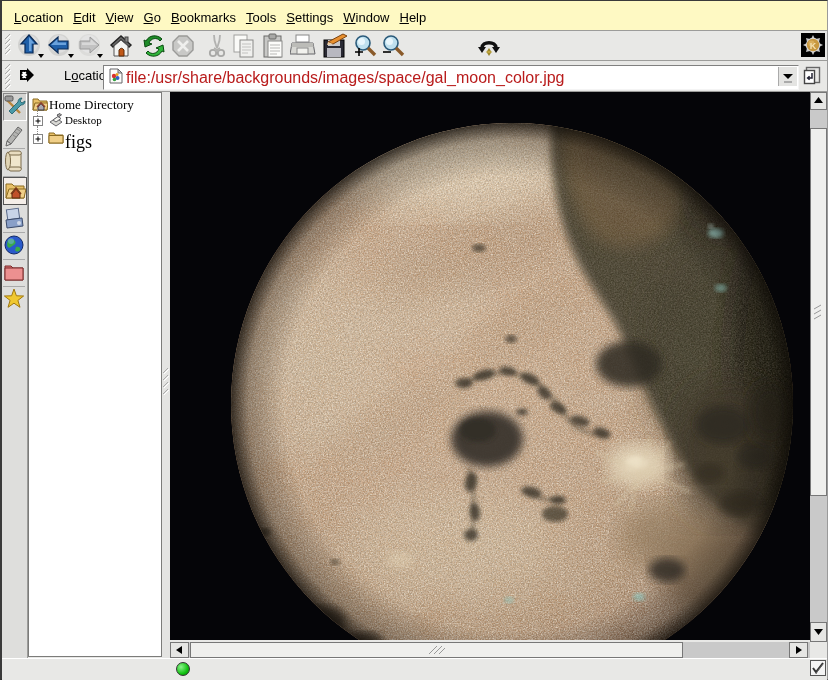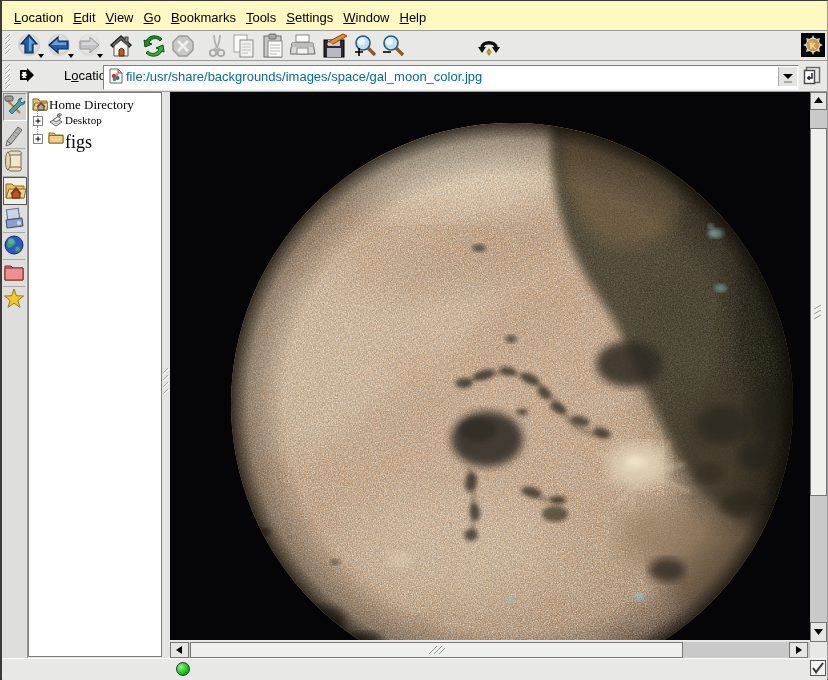--- a/index.html
+++ b/index.html
@@ -175,21 +175,21 @@
     <div class="abs" style="left:4px;top:2px;width:16px;height:16px;" id="fileicon">
       <svg width="16" height="16" viewBox="0 0 16 16">
         <path d="M2 1 L10 1 L14 5 L14 15 L2 15 Z" fill="#fcfcfa" stroke="#66666a"></path>
         <path d="M10 1 L10 5 L14 5 Z" fill="#d0d0ce" stroke="#66666a"></path>
         <circle cx="6" cy="8" r="2.2" fill="#d83030"></circle>
         <circle cx="9.5" cy="10" r="2" fill="#3060c8"></circle>
         <circle cx="6.5" cy="11.5" r="1.8" fill="#30a040"></circle>
         <circle cx="9" cy="6.5" r="1.5" fill="#e8a020"></circle>
       </svg>
     </div>
-    <div class="abs" style="left:22px;top:3px;font-size:13px;color:#0369a1;white-space:nowrap;">file:/usr/share/backgrounds/images/space/gal_moon_color.jpg</div>
+    <div class="abs" style="left:22px;top:3px;font-size:16px;color:#b91c1c;white-space:nowrap;">file:/usr/share/backgrounds/images/space/gal_moon_color.jpg</div>
     <div class="abs" style="right:1px;top:1px;width:18px;height:19px;background:#e4e4e2;border-left:1px solid #aaa;">
       <svg width="18" height="19" viewBox="0 0 18 19">
           <path d="M4 7 L14 7 L9 12 Z" fill="#000"></path>
           <rect x="5" y="14" width="8" height="2" fill="#aaa"></rect>
         </svg>
     </div>
   </div>
 
   <div class="abs" style="left:801px;top:5px;width:18px;height:20px;" id="gobtn">
     <svg width="18" height="20" viewBox="0 0 18 20">

